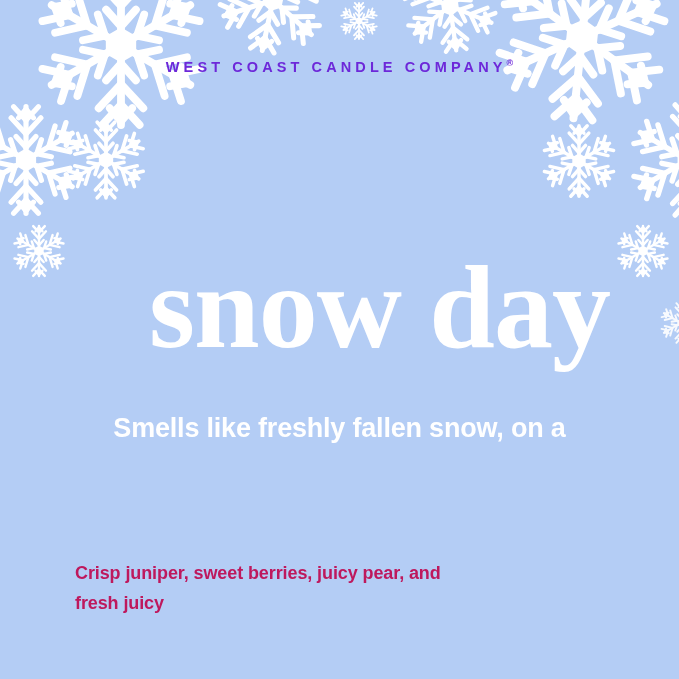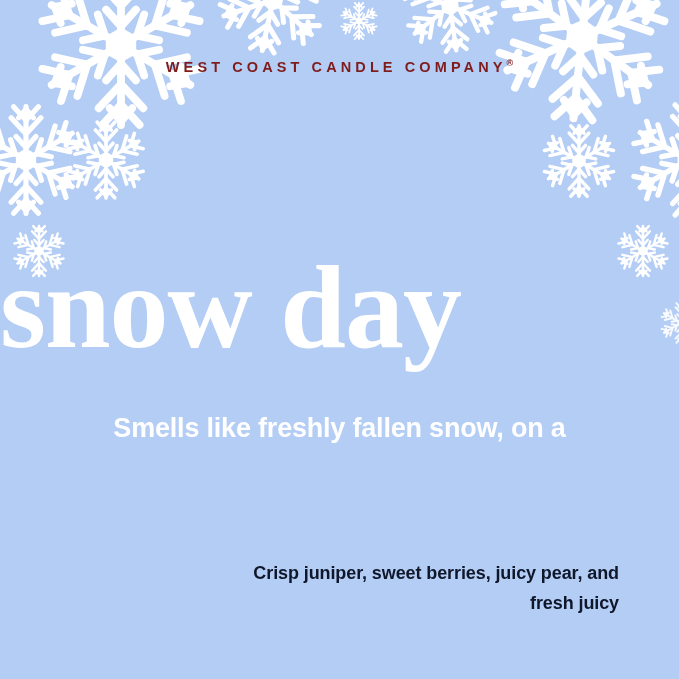--- a/index.html
+++ b/index.html
@@ -44,40 +44,40 @@
     position: absolute;
     inset: 0;
   }
 
   #brand-header {
     position: absolute;
     top: 58px;
     left: 0;
     width: 679px;
     text-align: center;
-    color: #7f1d1d;
+    color: #6d28d9;
     font-family: "Liberation Sans", sans-serif;
     font-size: 14.5px;
     font-weight: 700;
     letter-spacing: 4.1px;
     text-transform: uppercase;
     white-space: nowrap;
   }
   #brand-header .reg-mark {
     font-size: 9px;
     vertical-align: super;
     letter-spacing: 0;
   }
 
   #product-title {
     position: absolute;
     top: 246px;
     left: 0;
     width: 610px;
-    text-align: left;
+    text-align: right;
     color: #ffffff;
     font-family: "Liberation Serif", "DejaVu Serif", serif;
     font-size: 118px;
     font-weight: 700;
     line-height: 1.05;
     letter-spacing: -1px;
     white-space: nowrap;
   }
 
   #tagline {
@@ -98,28 +98,28 @@
   #tagline .tagline-line {
     display: block;
     margin-top: 28px;
   }
 
   #scent-notes {
     position: absolute;
     top: 558px;
     left: 0;
     width: 679px;
-    text-align: right;
-    color: #0f172a;
+    text-align: left;
+    color: #be185d;
     font-family: "Liberation Sans", sans-serif;
     font-size: 18px;
     font-weight: 700;
     line-height: 30px;
     letter-spacing: -0.1px;
-    padding: 0 60px;
+    padding: 0 75px;
     box-sizing: border-box;
   }
   #scent-notes .notes-line {
     display: block;
   }
 </style>
 </head>
 <body>
 
 <div id="label-canvas">

